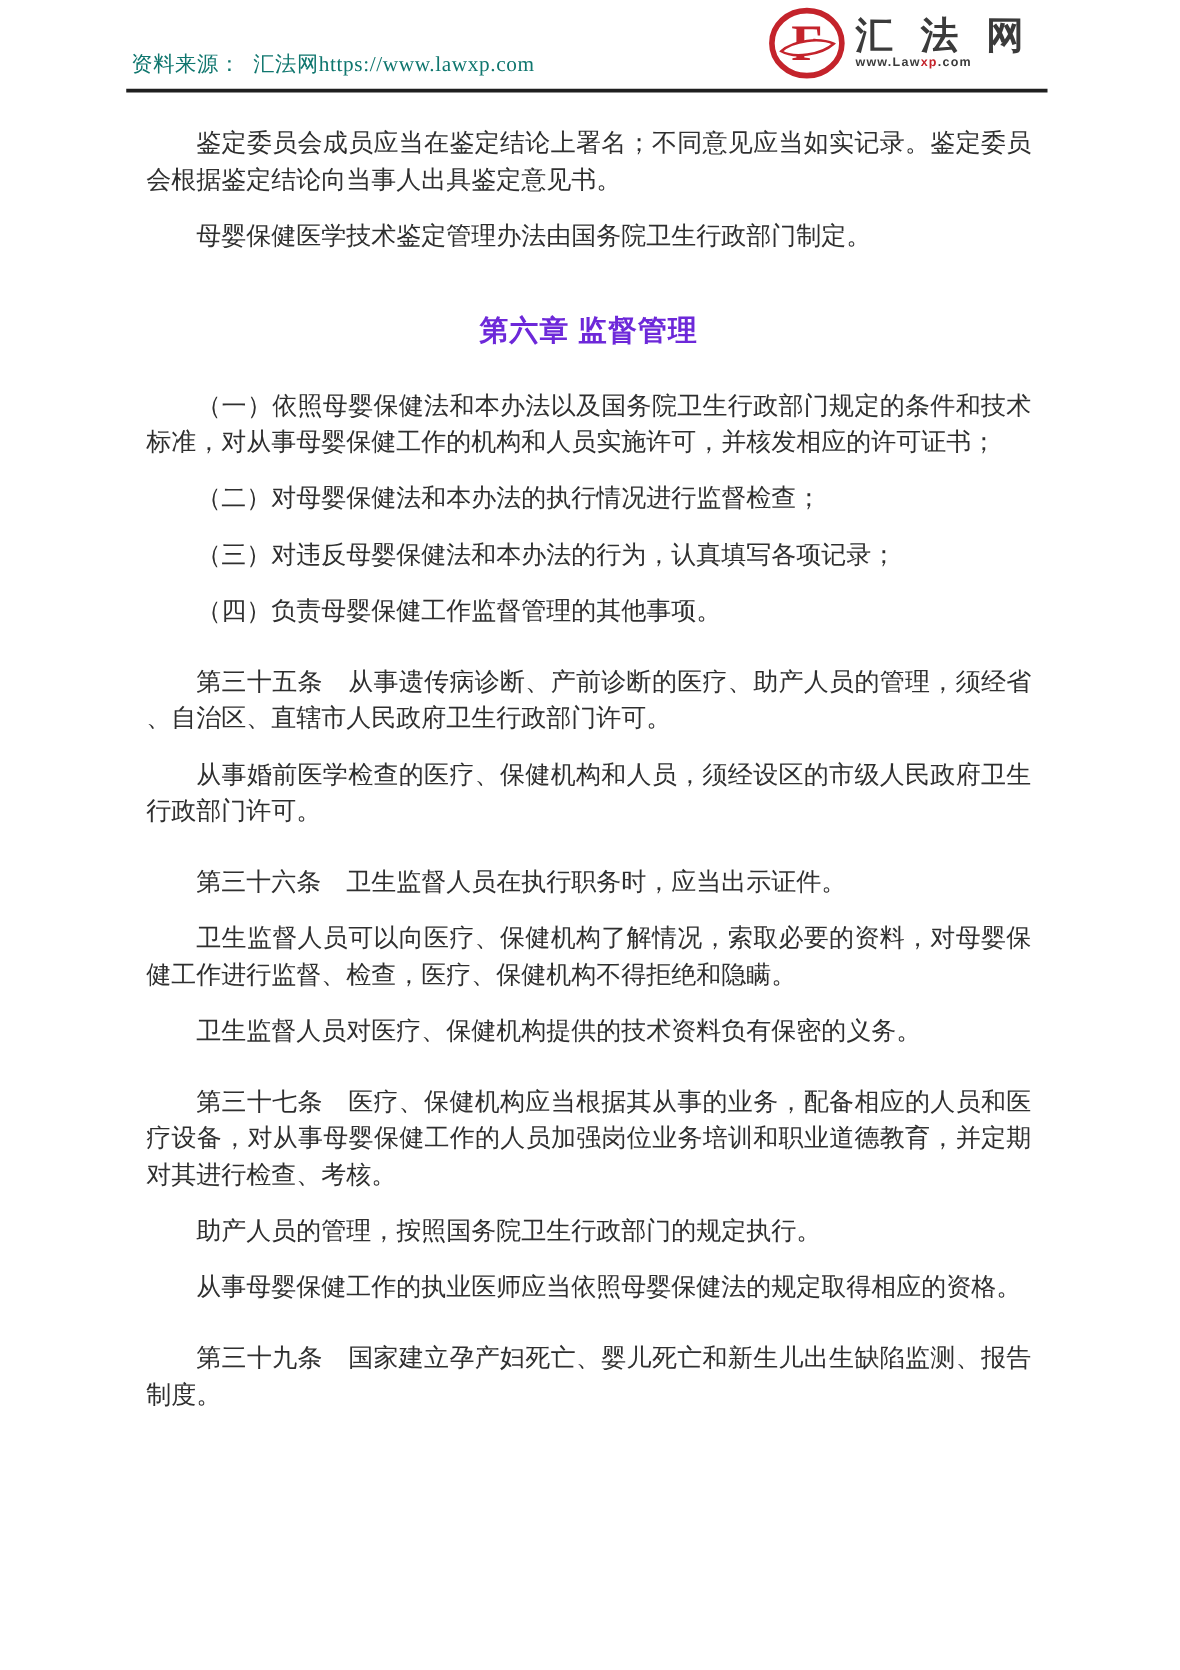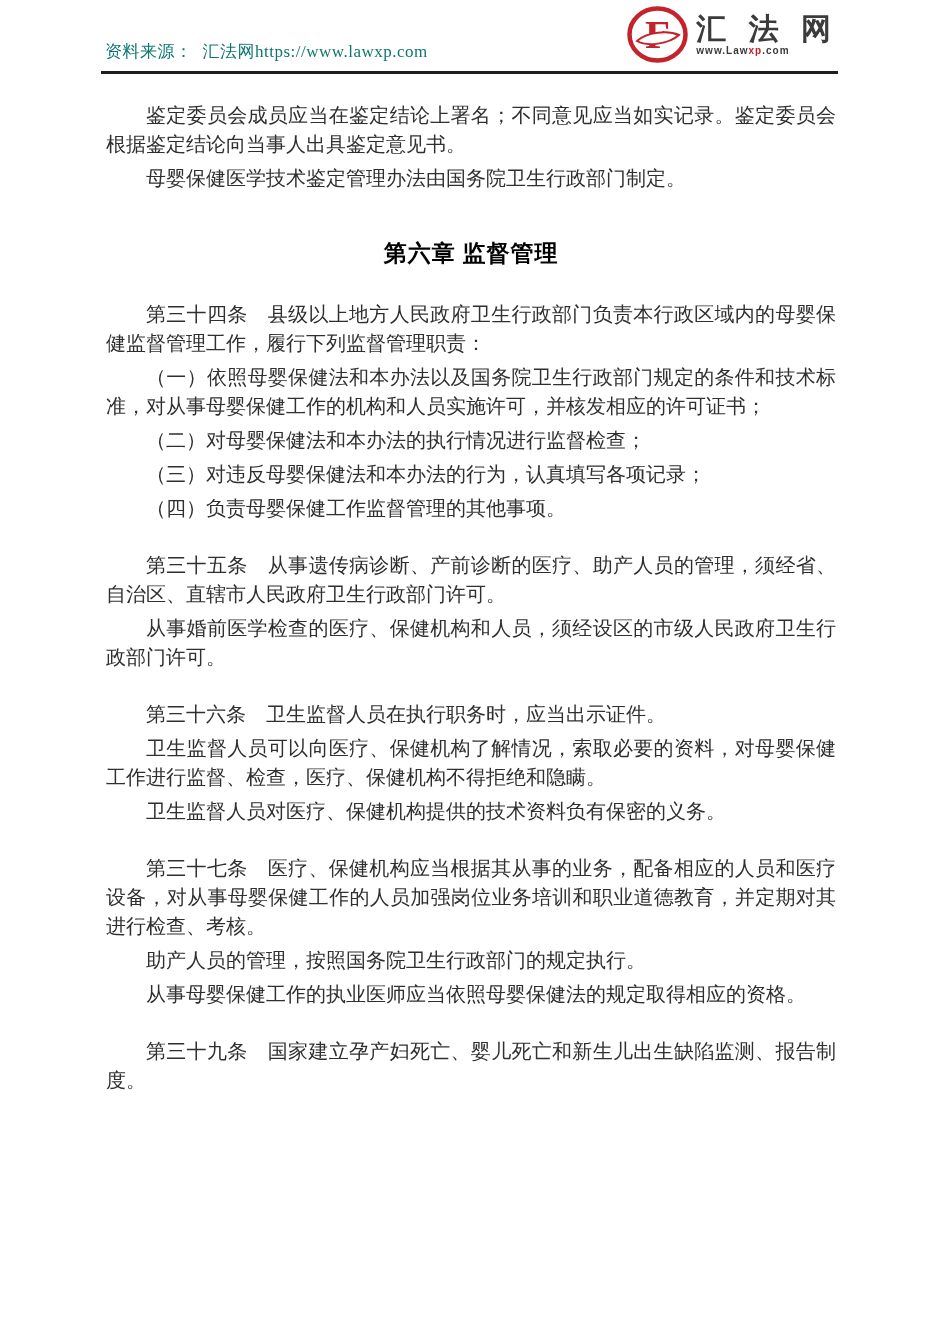--- a/index.html
+++ b/index.html
@@ -29,21 +29,21 @@
     bottom: 8px;
     font-size: 17px;
     color: #0f766e;
     letter-spacing: 0.5px;
     white-space: nowrap;
   }
   .source-line .source-value { margin-left: 10px; }
 
   .logo {
     position: absolute;
-    right: 0;
+    right: 12px;
     bottom: 7px;
     display: flex;
     align-items: center;
     gap: 7px;
     justify-content: flex-end;
   }
   .logo-stroke { stroke: var(--accent); }
   .logo-fill { fill: var(--accent); }
   .logo-text { display: flex; flex-direction: column; align-items: flex-start; }
   .brand-name {
@@ -69,32 +69,32 @@
   
   .doc {
     margin: 27px 0 0 101px;
     width: 740px;
     font-size: 20px;
     line-height: 29px;
     text-align: justify;
     color: var(--ink);
   }
   .doc p {
-    margin: 5px;
+    margin: 16px;
     text-indent: 2em;
     line-break: anywhere;
   }
   .doc p.gap { margin-top: 28px; }
   .chapter {
     font-size: 23px;
     font-weight: bold;
     text-align: center;
     text-indent: 0;
     letter-spacing: 1px;
-    color: #000000;
+    color: #6d28d9;
     margin: 46px 0 32px 0;
   }
 </style>
 </head>
 <body>
 
 <div class="page">
 
   <header>
     <div class="header-inner">
@@ -112,21 +112,20 @@
           <div class="brand-url"><span>www.Law</span><span class="accent">xp</span><span>.com</span></div>
         </div>
       </div>
     </div>
   </header>
 
   <main class="doc">
     <p>鉴定委员会成员应当在鉴定结论上署名；不同意见应当如实记录。鉴定委员会根据鉴定结论向当事人出具鉴定意见书。</p>
     <p>母婴保健医学技术鉴定管理办法由国务院卫生行政部门制定。</p>
     <h2 class="chapter">第六章 监督管理</h2>
-    <p>第三十四条　县级以上地方人民政府卫生行政部门负责本行政区域内的母婴保健监督管理工作，履行下列监督管理职责：</p>
     <p>（一）依照母婴保健法和本办法以及国务院卫生行政部门规定的条件和技术标准，对从事母婴保健工作的机构和人员实施许可，并核发相应的许可证书；</p>
     <p>（二）对母婴保健法和本办法的执行情况进行监督检查；</p>
     <p>（三）对违反母婴保健法和本办法的行为，认真填写各项记录；</p>
     <p>（四）负责母婴保健工作监督管理的其他事项。</p>
     <p class="gap">第三十五条　从事遗传病诊断、产前诊断的医疗、助产人员的管理，须经省、自治区、直辖市人民政府卫生行政部门许可。</p>
     <p>从事婚前医学检查的医疗、保健机构和人员，须经设区的市级人民政府卫生行政部门许可。</p>
     <p class="gap">第三十六条　卫生监督人员在执行职务时，应当出示证件。</p>
     <p>卫生监督人员可以向医疗、保健机构了解情况，索取必要的资料，对母婴保健工作进行监督、检查，医疗、保健机构不得拒绝和隐瞒。</p>
     <p>卫生监督人员对医疗、保健机构提供的技术资料负有保密的义务。</p>
     <p class="gap">第三十七条　医疗、保健机构应当根据其从事的业务，配备相应的人员和医疗设备，对从事母婴保健工作的人员加强岗位业务培训和职业道德教育，并定期对其进行检查、考核。</p>

